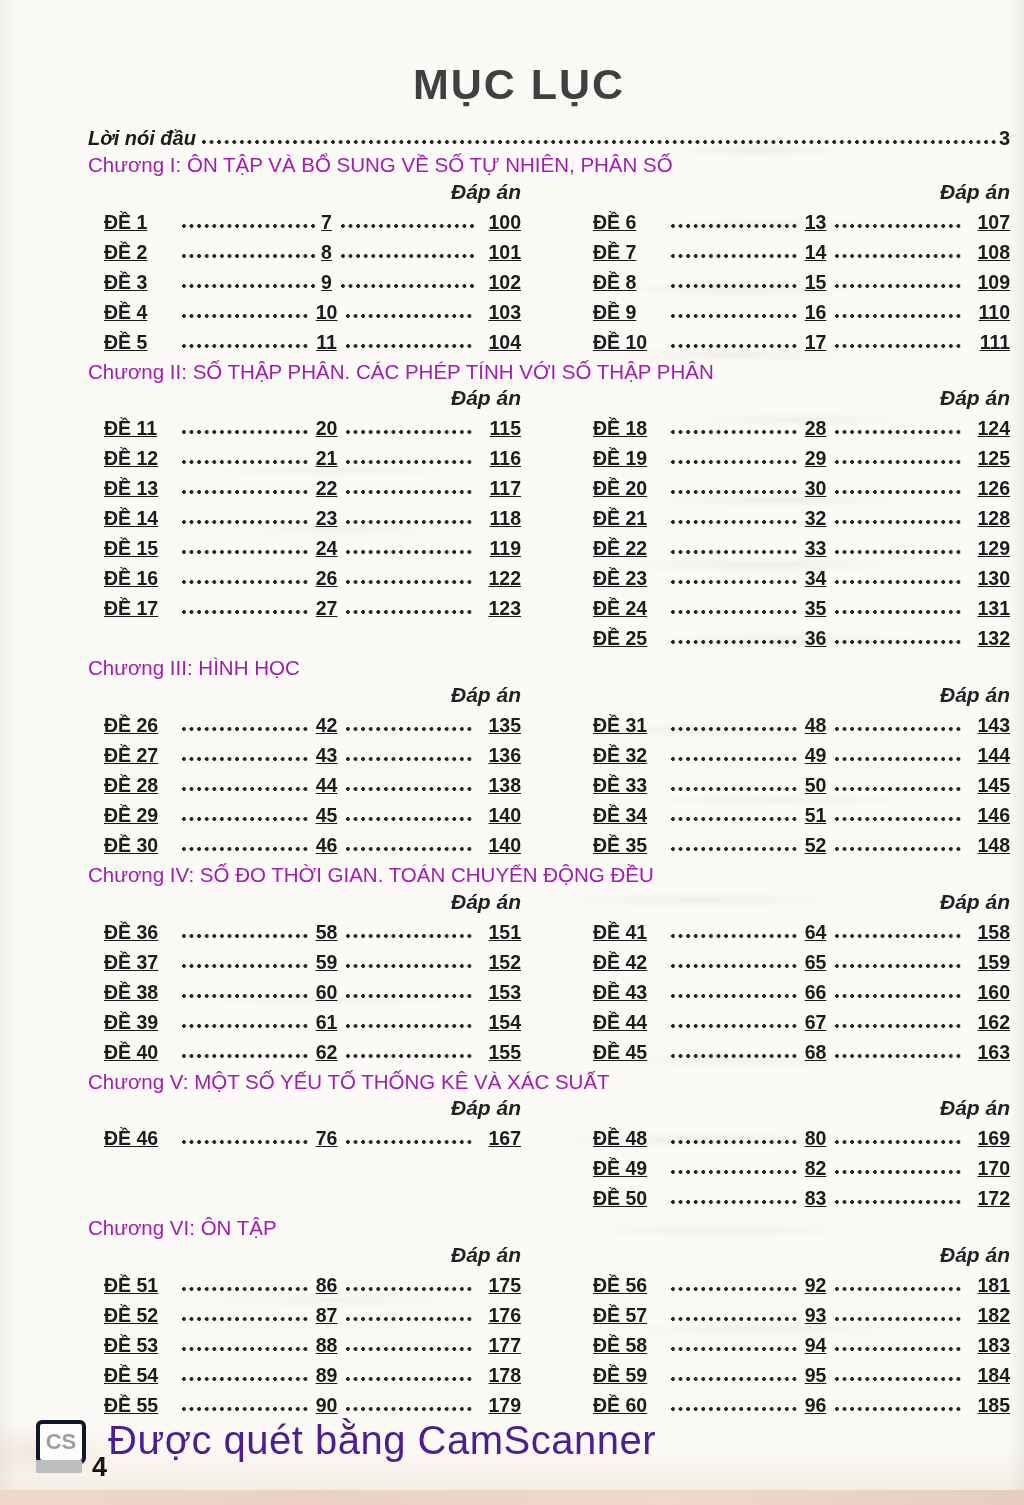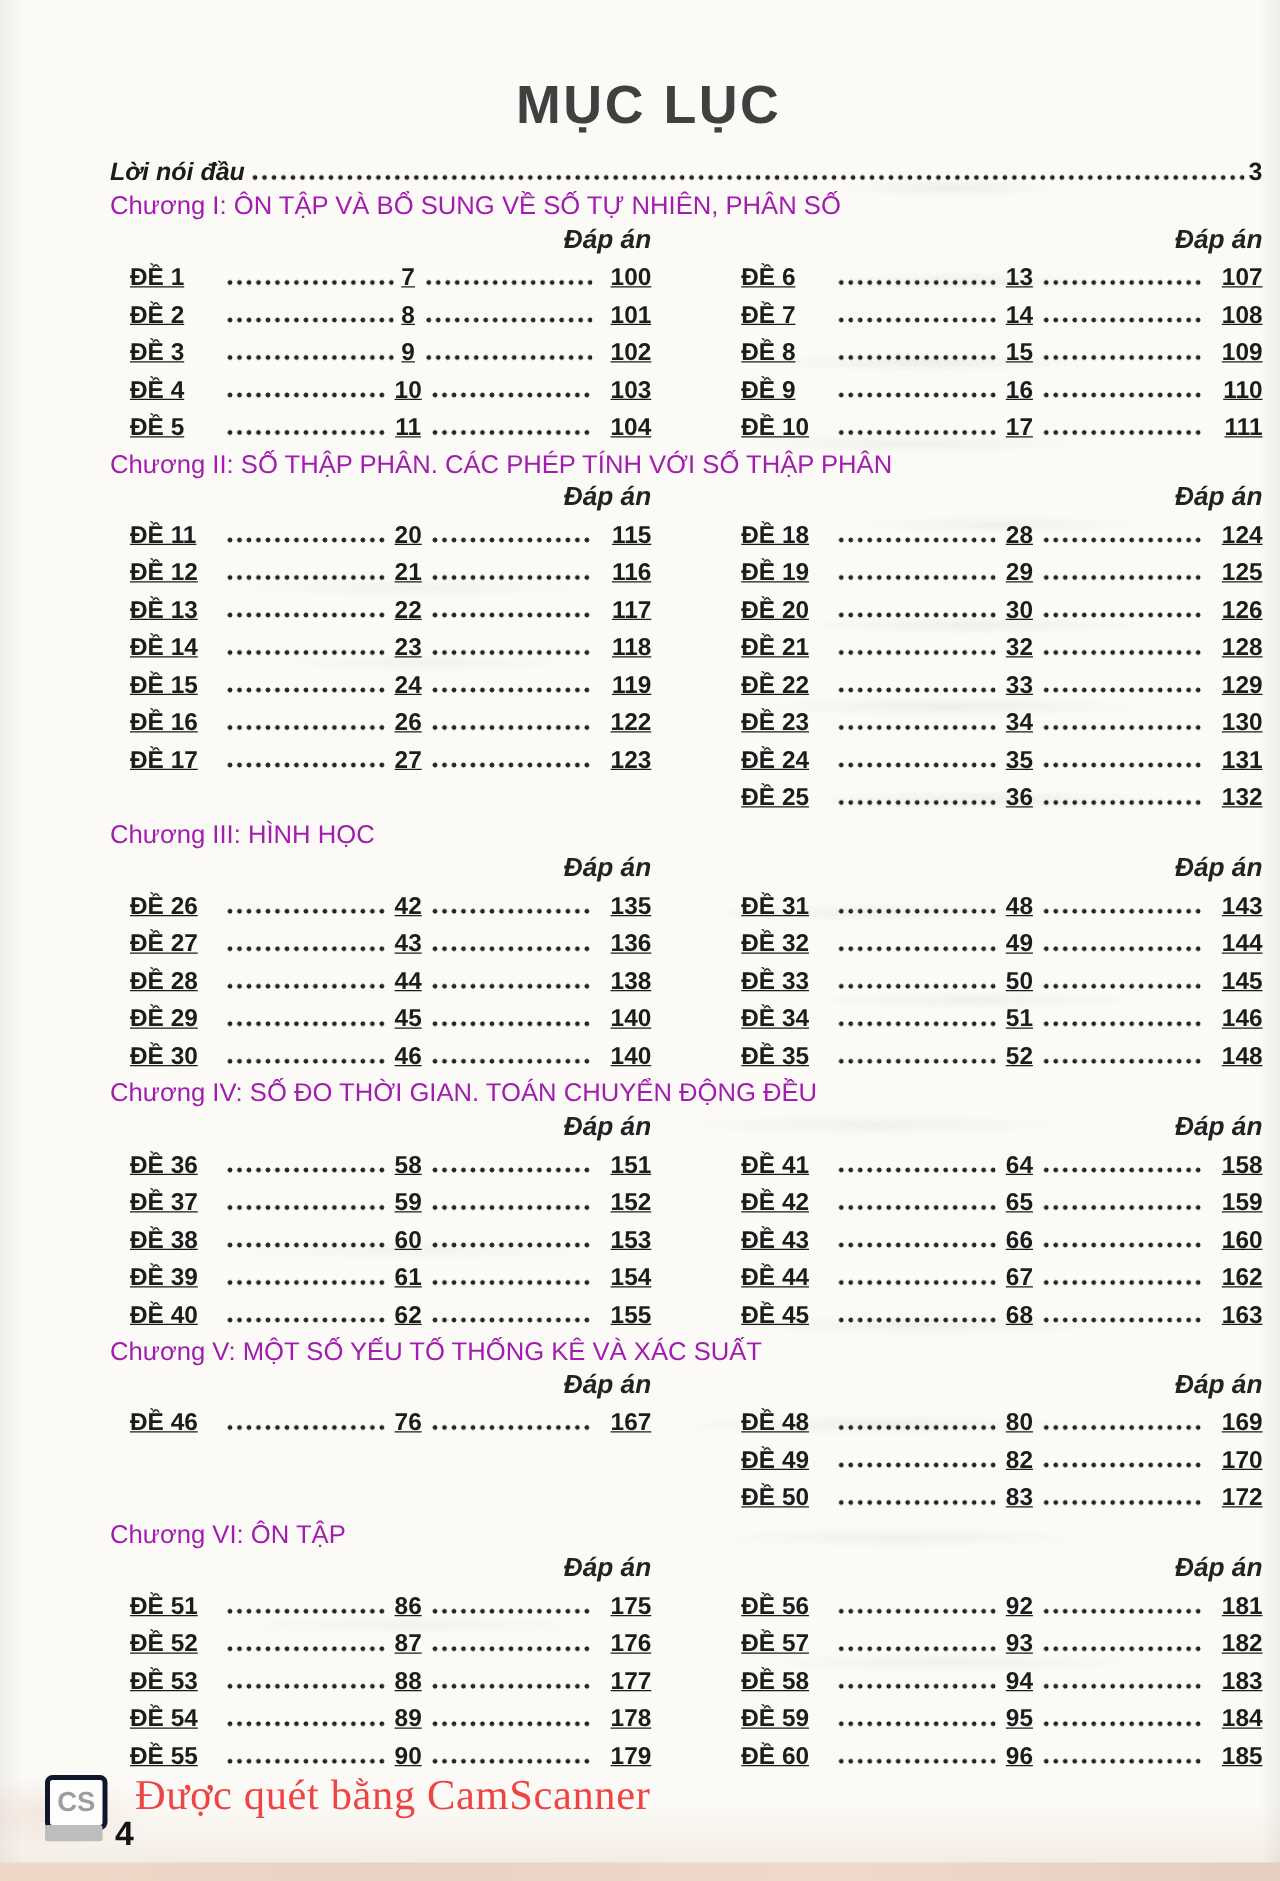--- a/index.html
+++ b/index.html
@@ -109,21 +109,21 @@
     background:#fdfdfd;
     display:flex; align-items:center; justify-content:center;
     font-size:22px; font-weight:bold; color:#9d9d9d; letter-spacing:0;
   }
   .cs-logo::after {
     content:""; position:absolute; left:-4px; top:36px;
     width:46px; height:13px; background:#bdbdbd; border-radius:2px;
   }
   .wm-text {
     position:absolute; left:72px; top:2px; white-space:nowrap;
-    font-size:34px; color:#ef4444; letter-spacing:.5px;font-family:Liberation Serif, serif;
+    font-size:40px; color:#4c1d95; letter-spacing:.5px;
   }
   .page-number {
     position:absolute; left:92px; top:1452px;
     font-size:27px; font-weight:bold; color:#141414;
   }
 </style>
 </head>
 <body>
 
 <div class="scan-vignette"></div>

